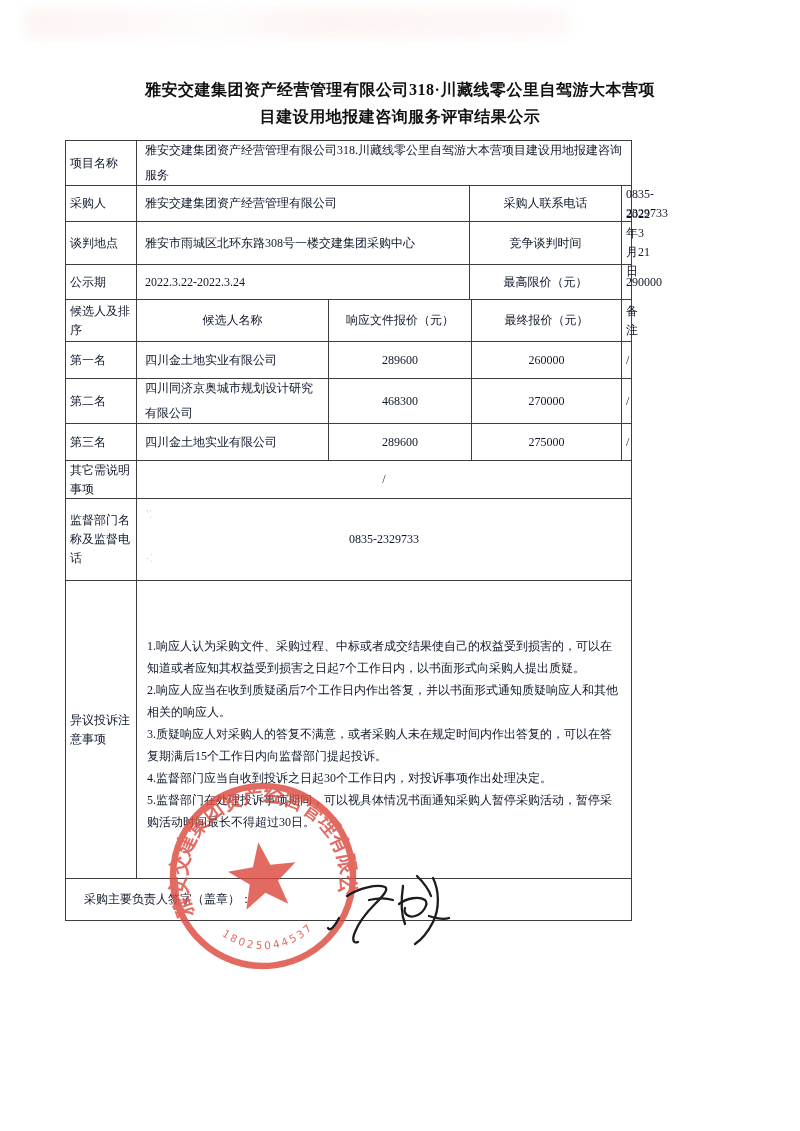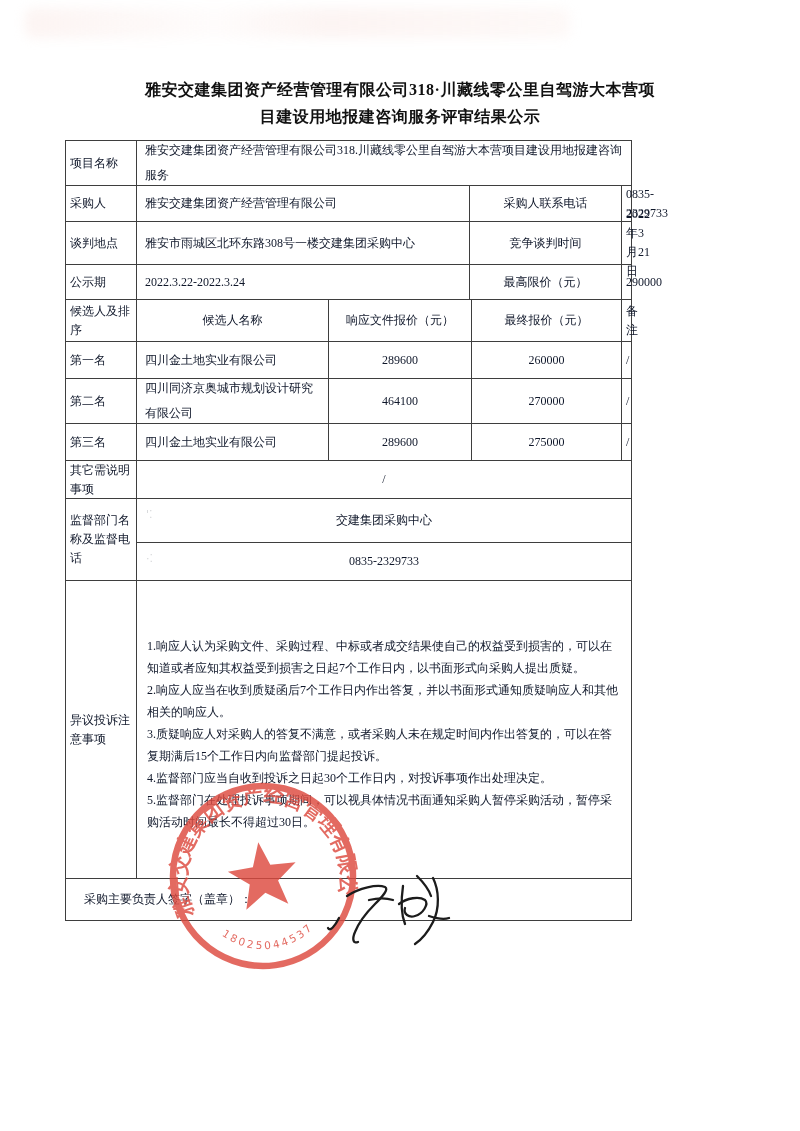--- a/index.html
+++ b/index.html
@@ -102,42 +102,41 @@
     <div class="cell lab">第一名</div>
     <div class="cell val-l w192">四川金土地实业有限公司</div>
     <div class="cell val-c w143">289600</div>
     <div class="cell val-c w150">260000</div>
     <div class="cell val-c grow">/</div>
   </div>
 
   <div class="t-row h45">
     <div class="cell lab">第二名</div>
     <div class="cell val-l w192">四川同济京奥城市规划设计研究有限公司</div>
-    <div class="cell val-c w143">464100</div>
+    <div class="cell val-c w143">468300</div>
     <div class="cell val-c w150">270000</div>
     <div class="cell val-c grow">/</div>
   </div>
 
   <div class="t-row h37">
     <div class="cell lab">第三名</div>
     <div class="cell val-l w192">四川金土地实业有限公司</div>
     <div class="cell val-c w143">289600</div>
     <div class="cell val-c w150">275000</div>
     <div class="cell val-c grow">/</div>
   </div>
 
   <div class="t-row h38">
     <div class="cell lab">其它需说明事项</div>
     <div class="cell val-c grow">/</div>
   </div>
 
   <div class="t-row" style="height:82px;">
     <div class="cell lab">监督部门名称及监督电话</div>
     <div class="sup-right">
-      <div class="sup-sub" style="height:43px;">交建集团采购中心</div>
       <div class="sup-sub" style="flex:1;">0835-2329733</div>
     </div>
   </div>
 
   <div class="t-row h298">
     <div class="cell lab">异议投诉注意事项</div>
     <div class="complaint-cell">
       <div class="ln">1.响应人认为采购文件、采购过程、中标或者成交结果使自己的权益受到损害的，可以在知道或者应知其权益受到损害之日起7个工作日内，以书面形式向采购人提出质疑。</div>
       <div class="ln">2.响应人应当在收到质疑函后7个工作日内作出答复，并以书面形式通知质疑响应人和其他相关的响应人。</div>
       <div class="ln">3.质疑响应人对采购人的答复不满意，或者采购人未在规定时间内作出答复的，可以在答复期满后15个工作日内向监督部门提起投诉。</div>

